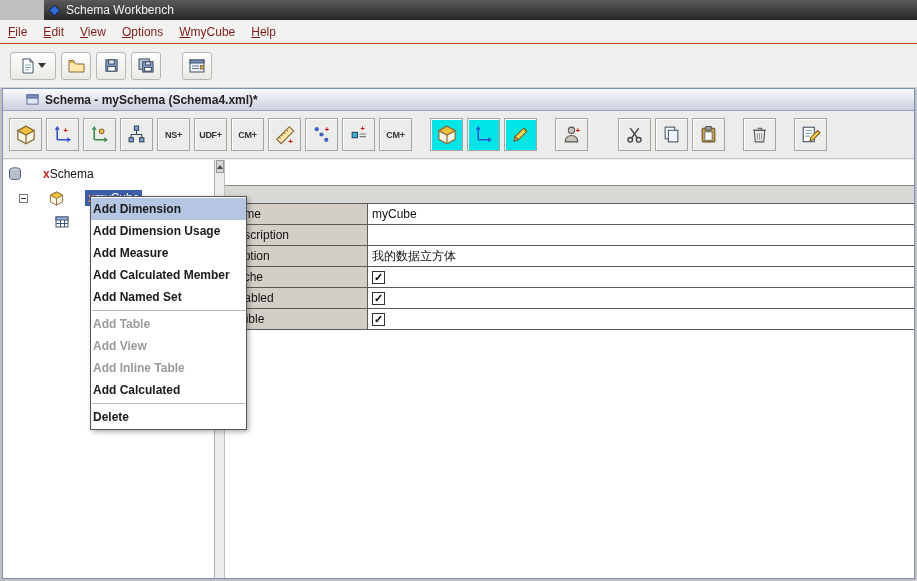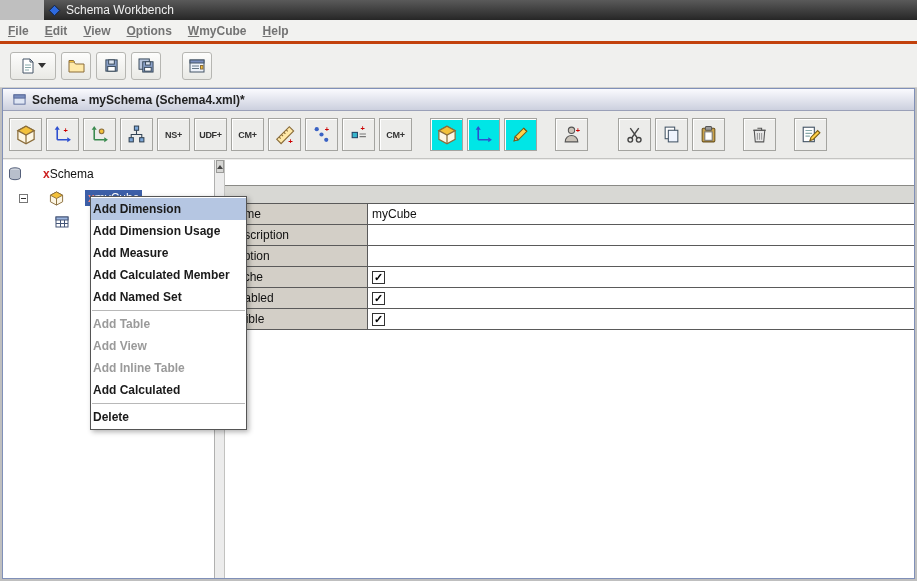--- a/index.html
+++ b/index.html
@@ -15,22 +15,22 @@
   .titlebar {
     position: absolute; left:0; top:0; width:917px; height:20px;
     background: linear-gradient(#5a5a5a, #262626);
     color:#f0f0f0; display:flex; align-items:center; gap:5px;
     padding-left:4px; font-size:12px;margin-left:44px;
   }
 
   
   .menubar {
     position:absolute; left:0; top:20px; width:917px; height:24px;
-    background:#f2f2f0; border-bottom:3px solid #c2410c;
-    display:flex; align-items:center; font-weight:bold; color:#737373;
+    background:#f2f2f0; border-bottom:1px solid #c2410c;
+    display:flex; align-items:center; font-weight:normal; color:#7f1d1d;
   }
   .menu-item { padding:3px 8px; cursor:default; }
   .menu-item .mn { text-decoration:underline; }
 
   
   .toolbar-main {
     position:absolute; left:0; top:44px; width:917px; height:44px;
     background:#f0f0ee; border-bottom:1px solid #cfcfcd;
     display:flex; align-items:center; padding-left:10px;
   }
@@ -45,21 +45,21 @@
   .mgap { margin-left:16px; }
 
   
   .frame {
     position:absolute; left:2px; top:88px; width:913px; height:491px;
     border:1px solid #8090b8; background:#ededeb;
   }
   .frame-title {
     height:22px; background:linear-gradient(#fafafe,#ccd0de);
     border-bottom:1px solid #9aa0b8;
-    display:flex; align-items:center; gap:6px; padding-left:10px;
+    display:flex; align-items:center; gap:6px; padding-left:23px;
     font-weight:bold; color:#222;
   }
   .frame-toolbar {
     height:48px; background:#ececea; border-bottom:1px solid #c4c4c2;
     display:flex; align-items:center; padding-left:6px;
   }
   .fbtn {
     width:33px; height:33px; margin-right:4px; flex:none;
     background:#ececea; border:1px solid #a4a4a0;
     box-shadow:inset 1px 1px 0 #ffffff;
@@ -431,20 +431,21 @@
         <div class="arow">
           <div class="tc-attr">name</div>
           <div class="tc-val">myCube</div>
         </div>
         <div class="arow">
           <div class="tc-attr">description</div>
           <div class="tc-val"></div>
         </div>
         <div class="arow">
           <div class="tc-attr">caption</div>
+          <div class="tc-val">我的数据立方体</div>
         </div>
         <div class="arow">
           <div class="tc-attr">cache</div>
           <div class="tc-val">
             <span class="cb">✓</span>
           </div>
         </div>
         <div class="arow">
           <div class="tc-attr">enabled</div>
           <div class="tc-val">

